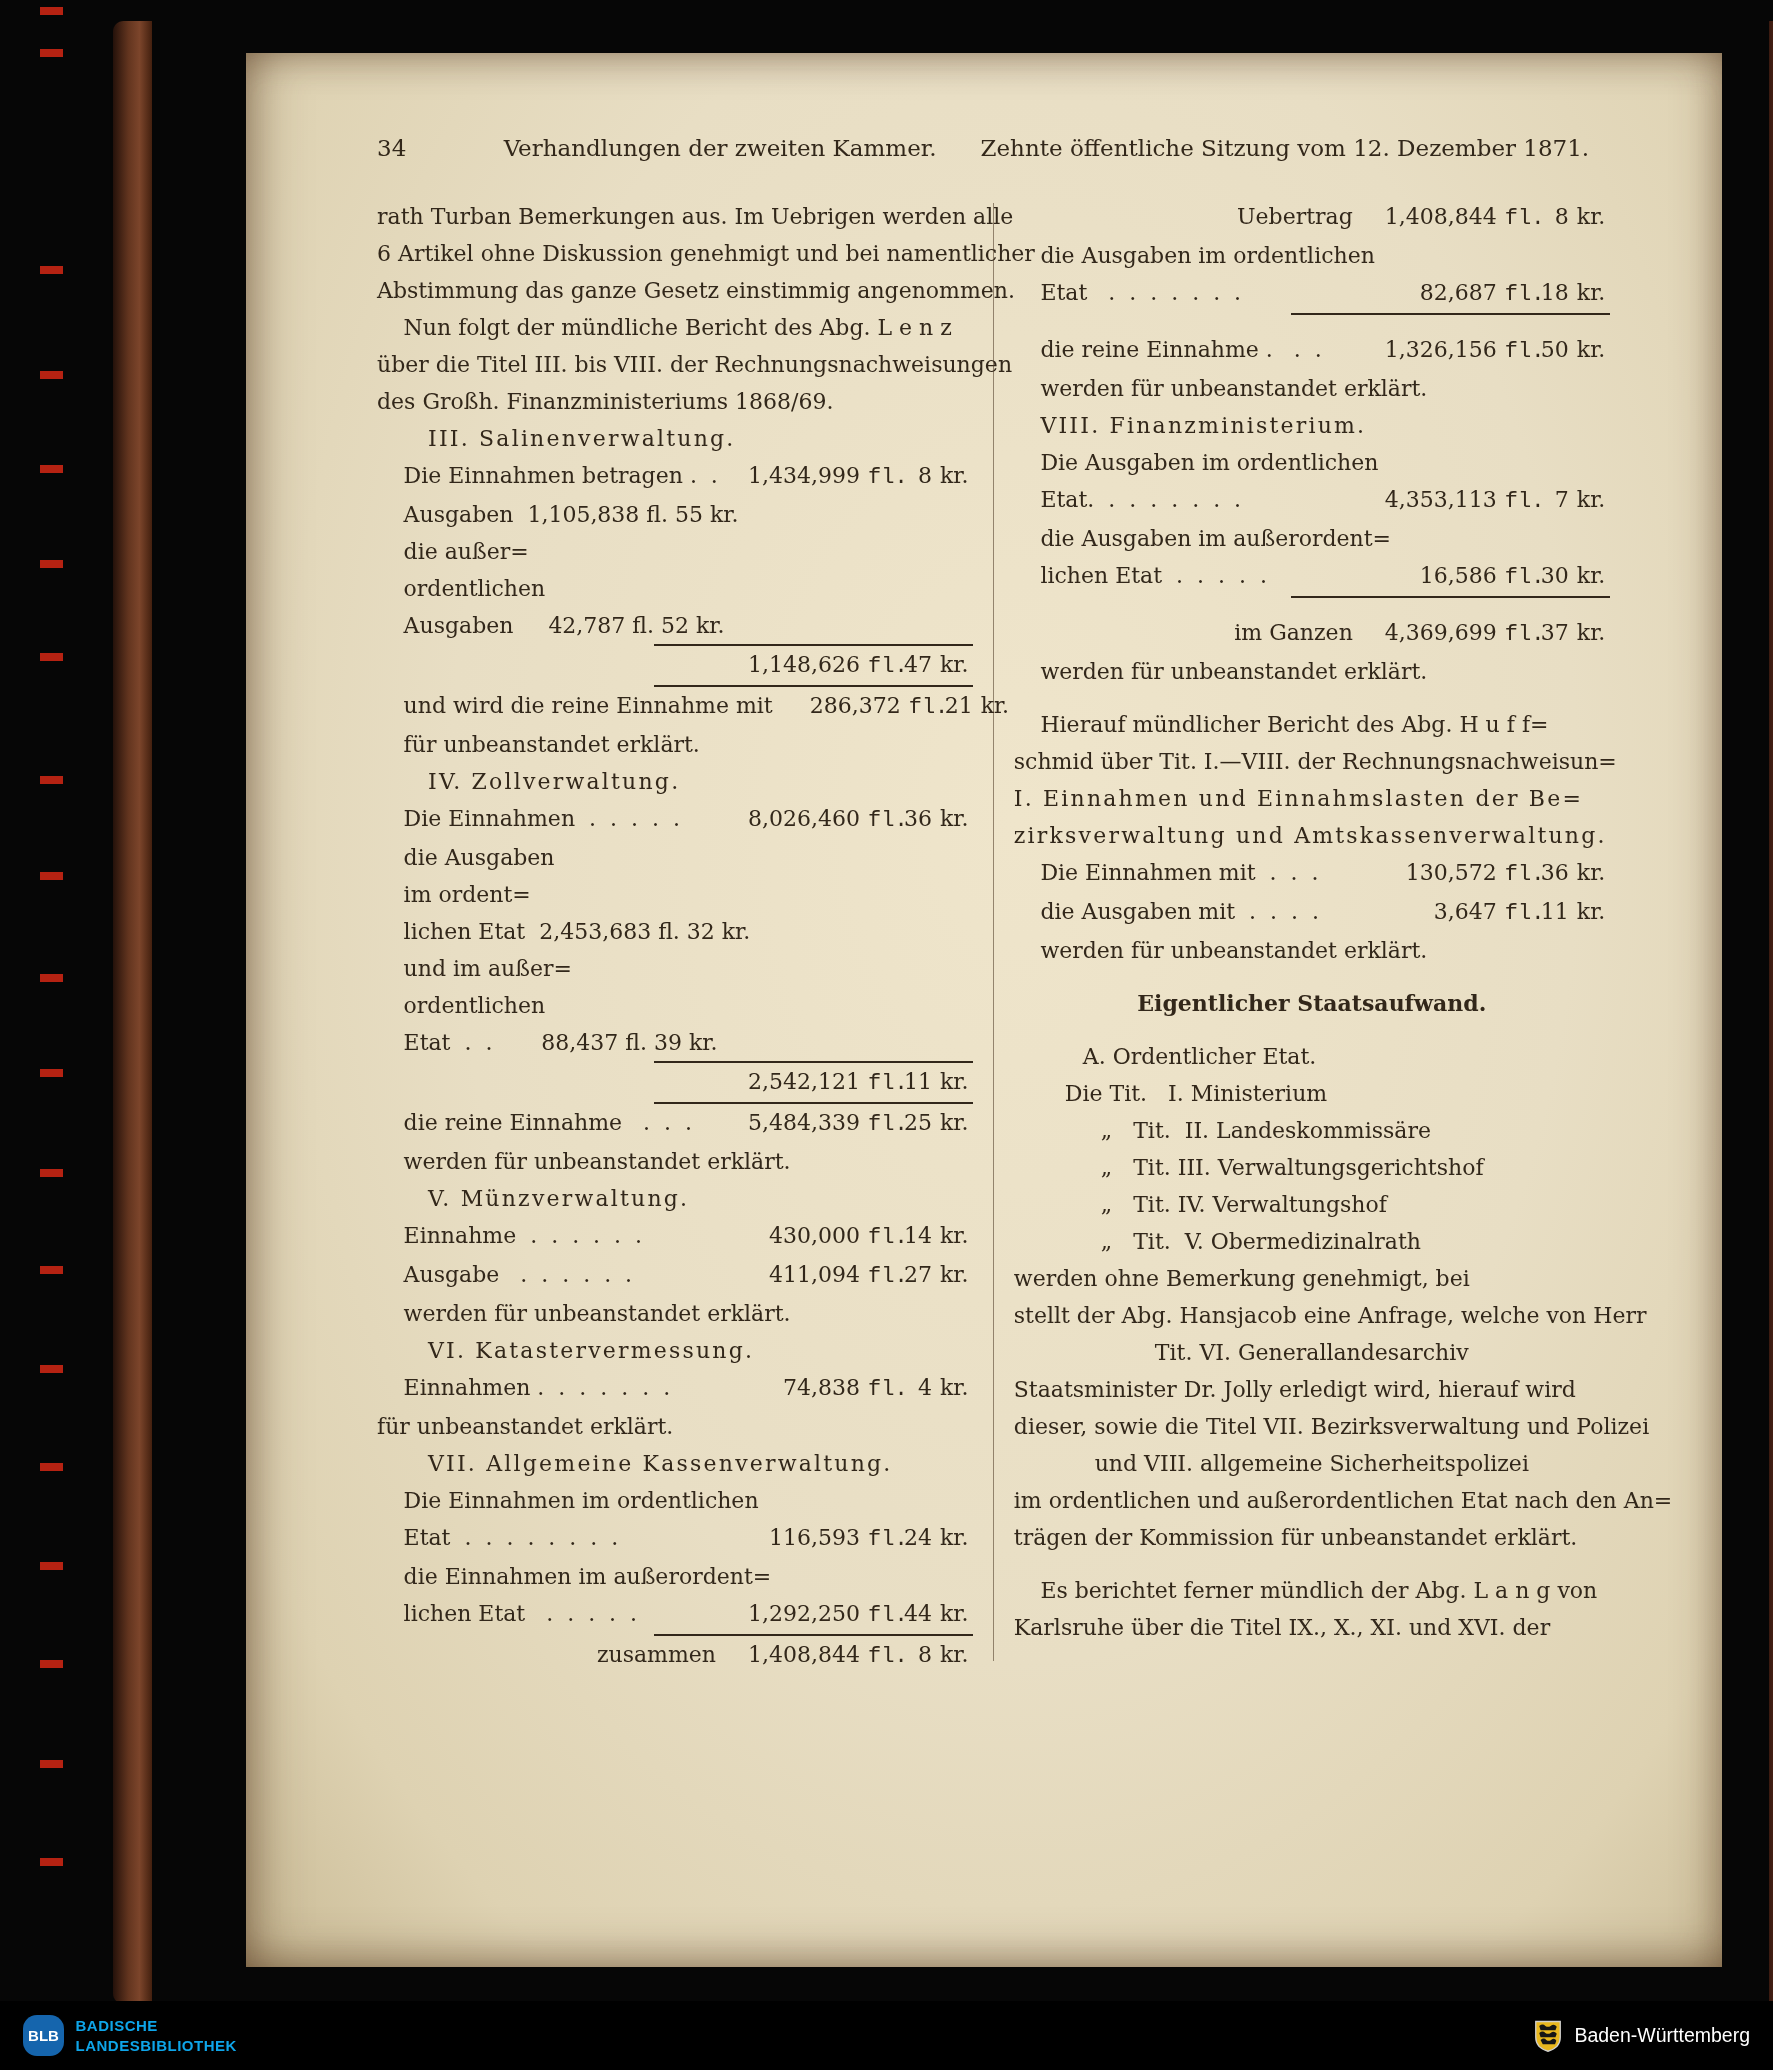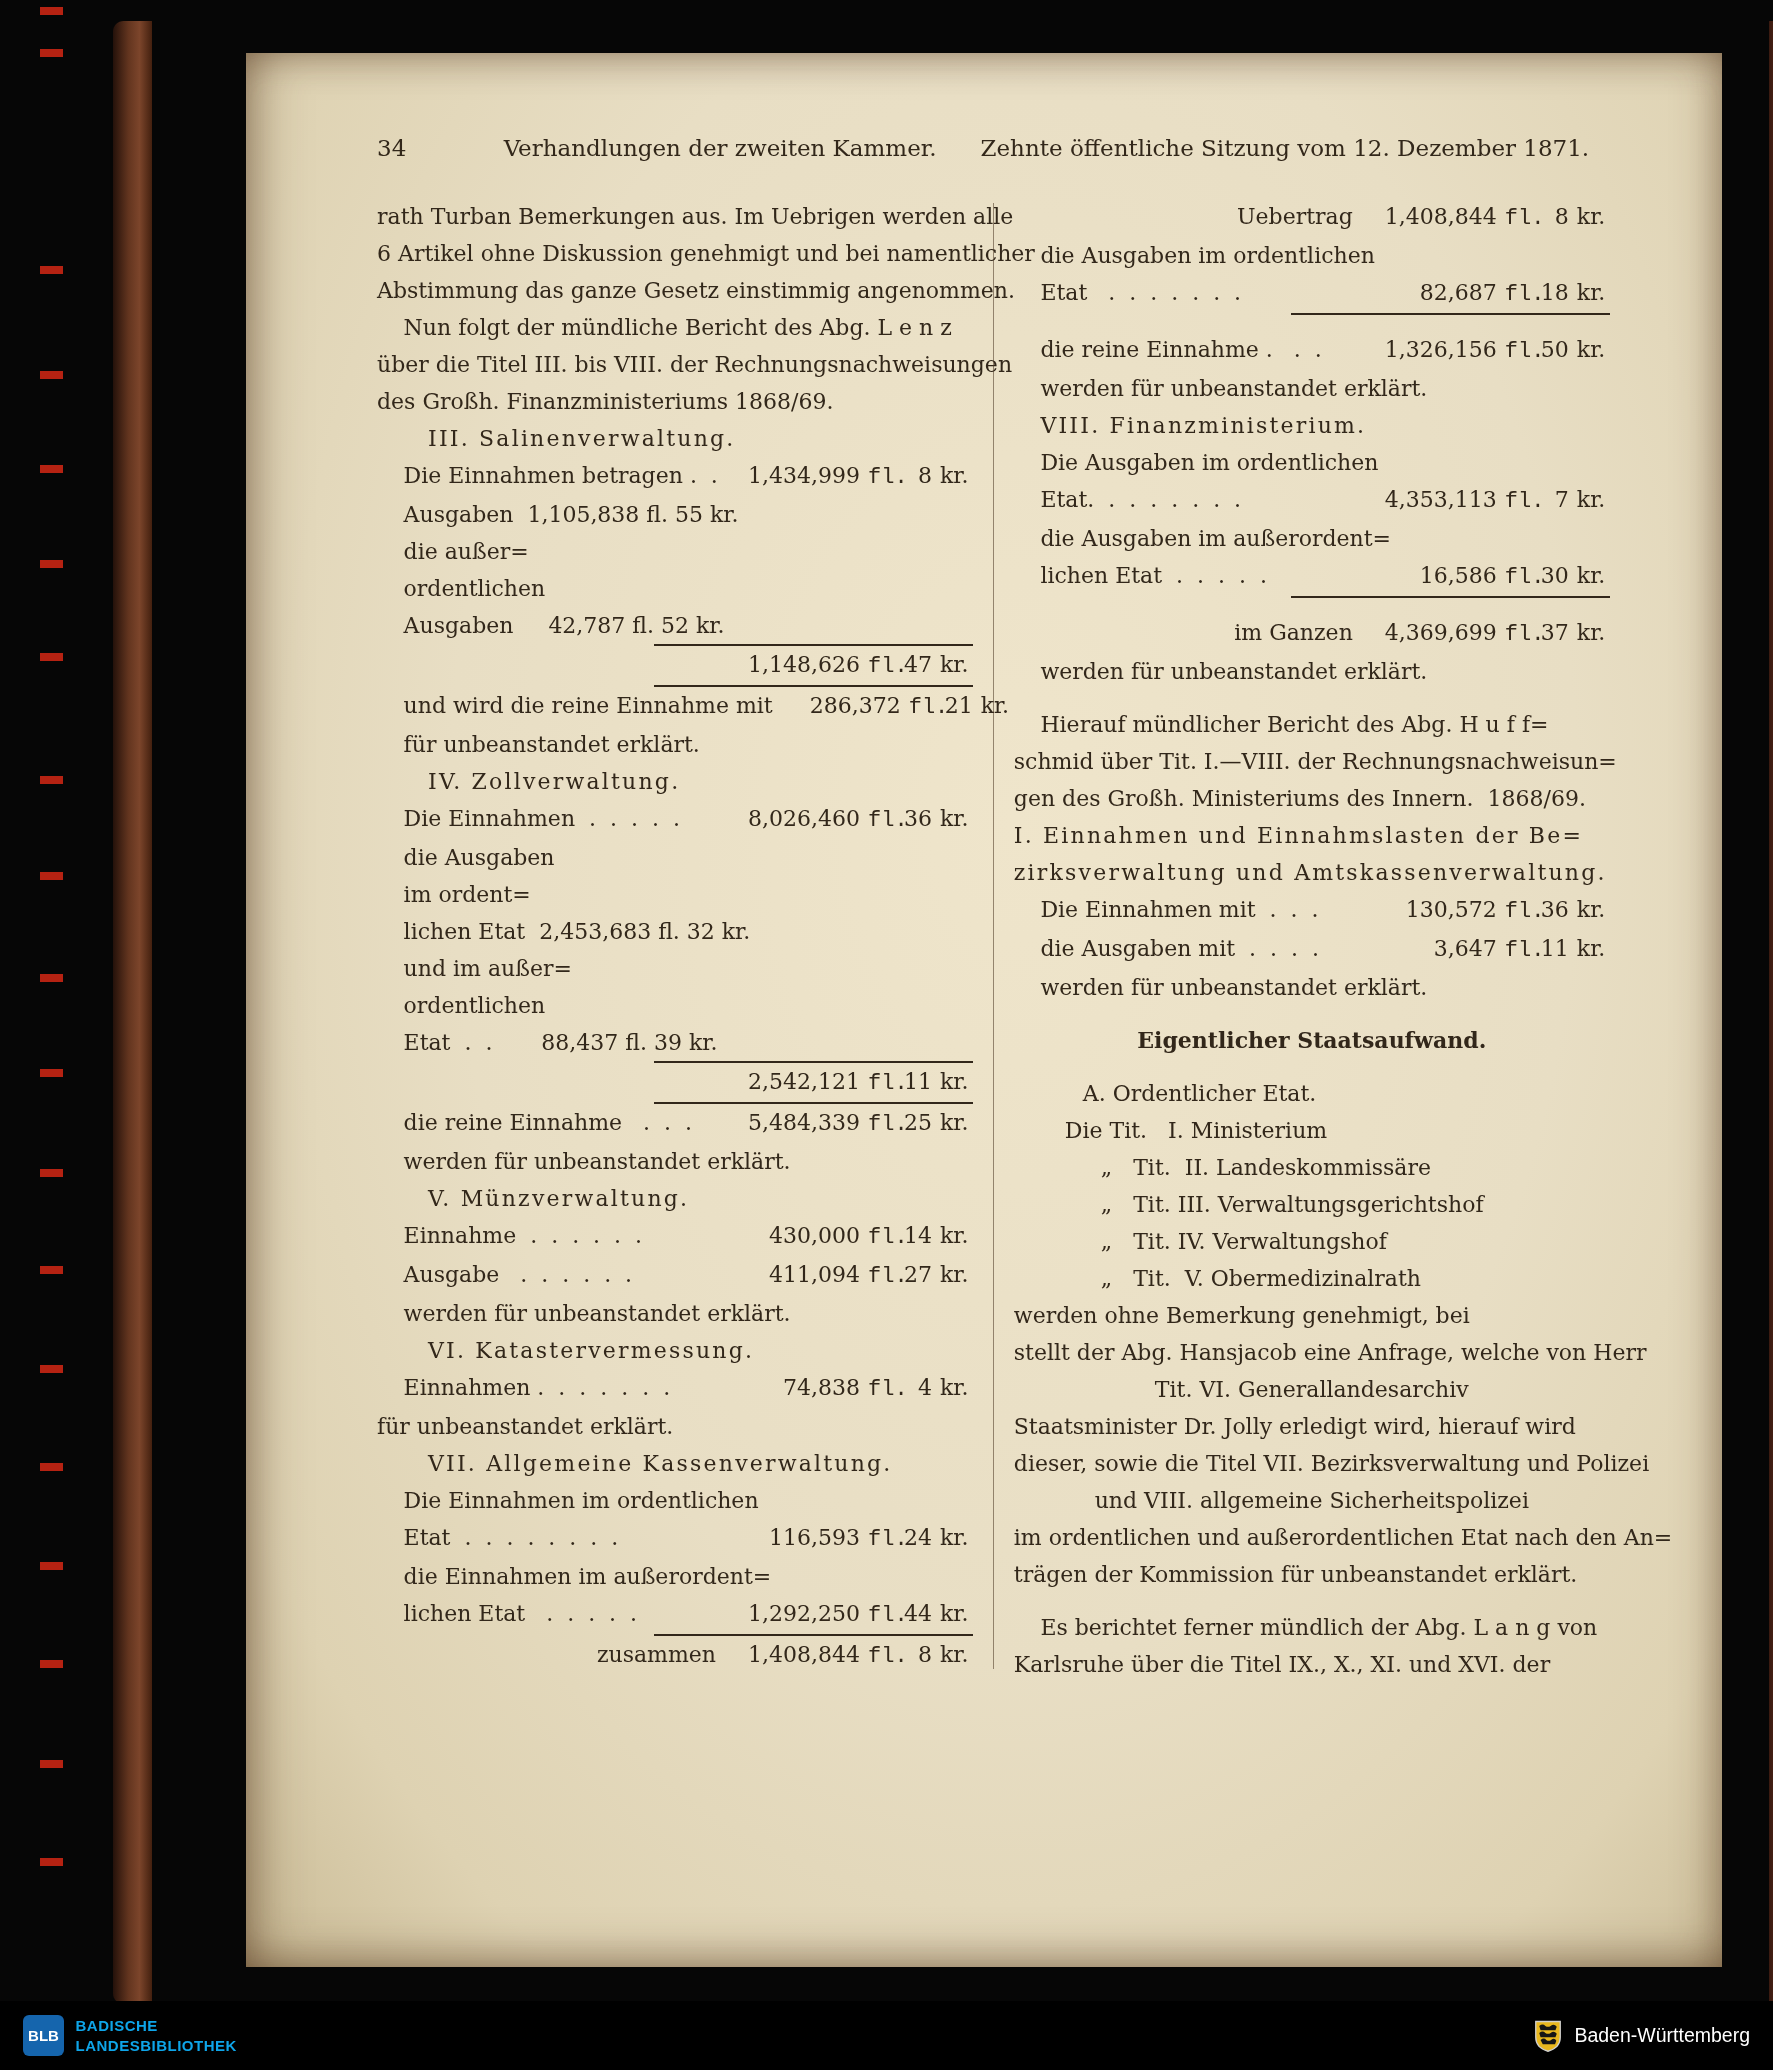--- a/index.html
+++ b/index.html
@@ -47,21 +47,21 @@
   .la .u1{width:37px;padding-left:8px;box-sizing:border-box;font-family:Liberation Mono, monospace;}
   .la .krn{width:35px;text-align:right;}
   .la .u2{width:41px;padding-left:8px;box-sizing:border-box;}
   .la.rule-above,.la.rule-below{width:319px;}
   .rule-above{border-top:2.2px solid #32271a;}
   .rule-below{border-bottom:2.2px solid #32271a;}
 
   
   .footer{position:absolute;left:0;right:0;bottom:0;height:69px;background:#000;display:flex;align-items:center;justify-content:space-between;padding:0 23px;box-sizing:border-box;font-family:"Liberation Sans",sans-serif;}
   .blb{display:flex;align-items:center;gap:11.5px;}
-  .blb-square{width:41px;height:41px;background:#1565ad;color:#fff;font-weight:bold;font-size:15px;display:flex;align-items:center;justify-content:center;border-radius:6px;}
+  .blb-square{width:41px;height:41px;background:#1565ad;color:#fff;font-weight:bold;font-size:15px;display:flex;align-items:center;justify-content:center;border-radius:14px;}
   .blb-name{color:#0ea5e9;font-size:15px;font-weight:bold;line-height:1.3;letter-spacing:0.5px;}
   .bw{display:flex;align-items:center;gap:11.5px;color:#fff;font-size:19.5px;}
   .bw svg{width:30px;height:35px;display:block;}
 </style>
 </head>
 <body>
 
 <div class="viewport">
 
   <div class="regmarks">
@@ -273,23 +273,20 @@
               </div>
               <div class="line ind1">
                 <span class="lt">werden für unbeanstandet erklärt.</span>
               </div>
               <div class="line gap ind1">
                 <span class="lt">Hierauf mündlicher Bericht des Abg. H u f f=</span>
               </div>
               <div class="line">
                 <span class="lt">schmid über Tit. I.—VIII. der Rechnungsnachweisun=</span>
               </div>
-              <div class="line">
-                <span class="lt">gen des Großh. Ministeriums des Innern.  1868/69.</span>
-              </div>
               <div class="line spaced">
                 <span class="lt">I. Einnahmen und Einnahmslasten der Be=</span>
               </div>
               <div class="line spaced">
                 <span class="lt">zirksverwaltung und Amtskassenverwaltung.</span>
               </div>
               <div class="line ind1">
                 <span class="lt">Die Einnahmen mit  .  .  .</span>
                 <span class="la"><span class="num">130,572</span><span class="u1">fl.</span><span class="krn">36</span><span class="u2">kr.</span></span>
               </div>

